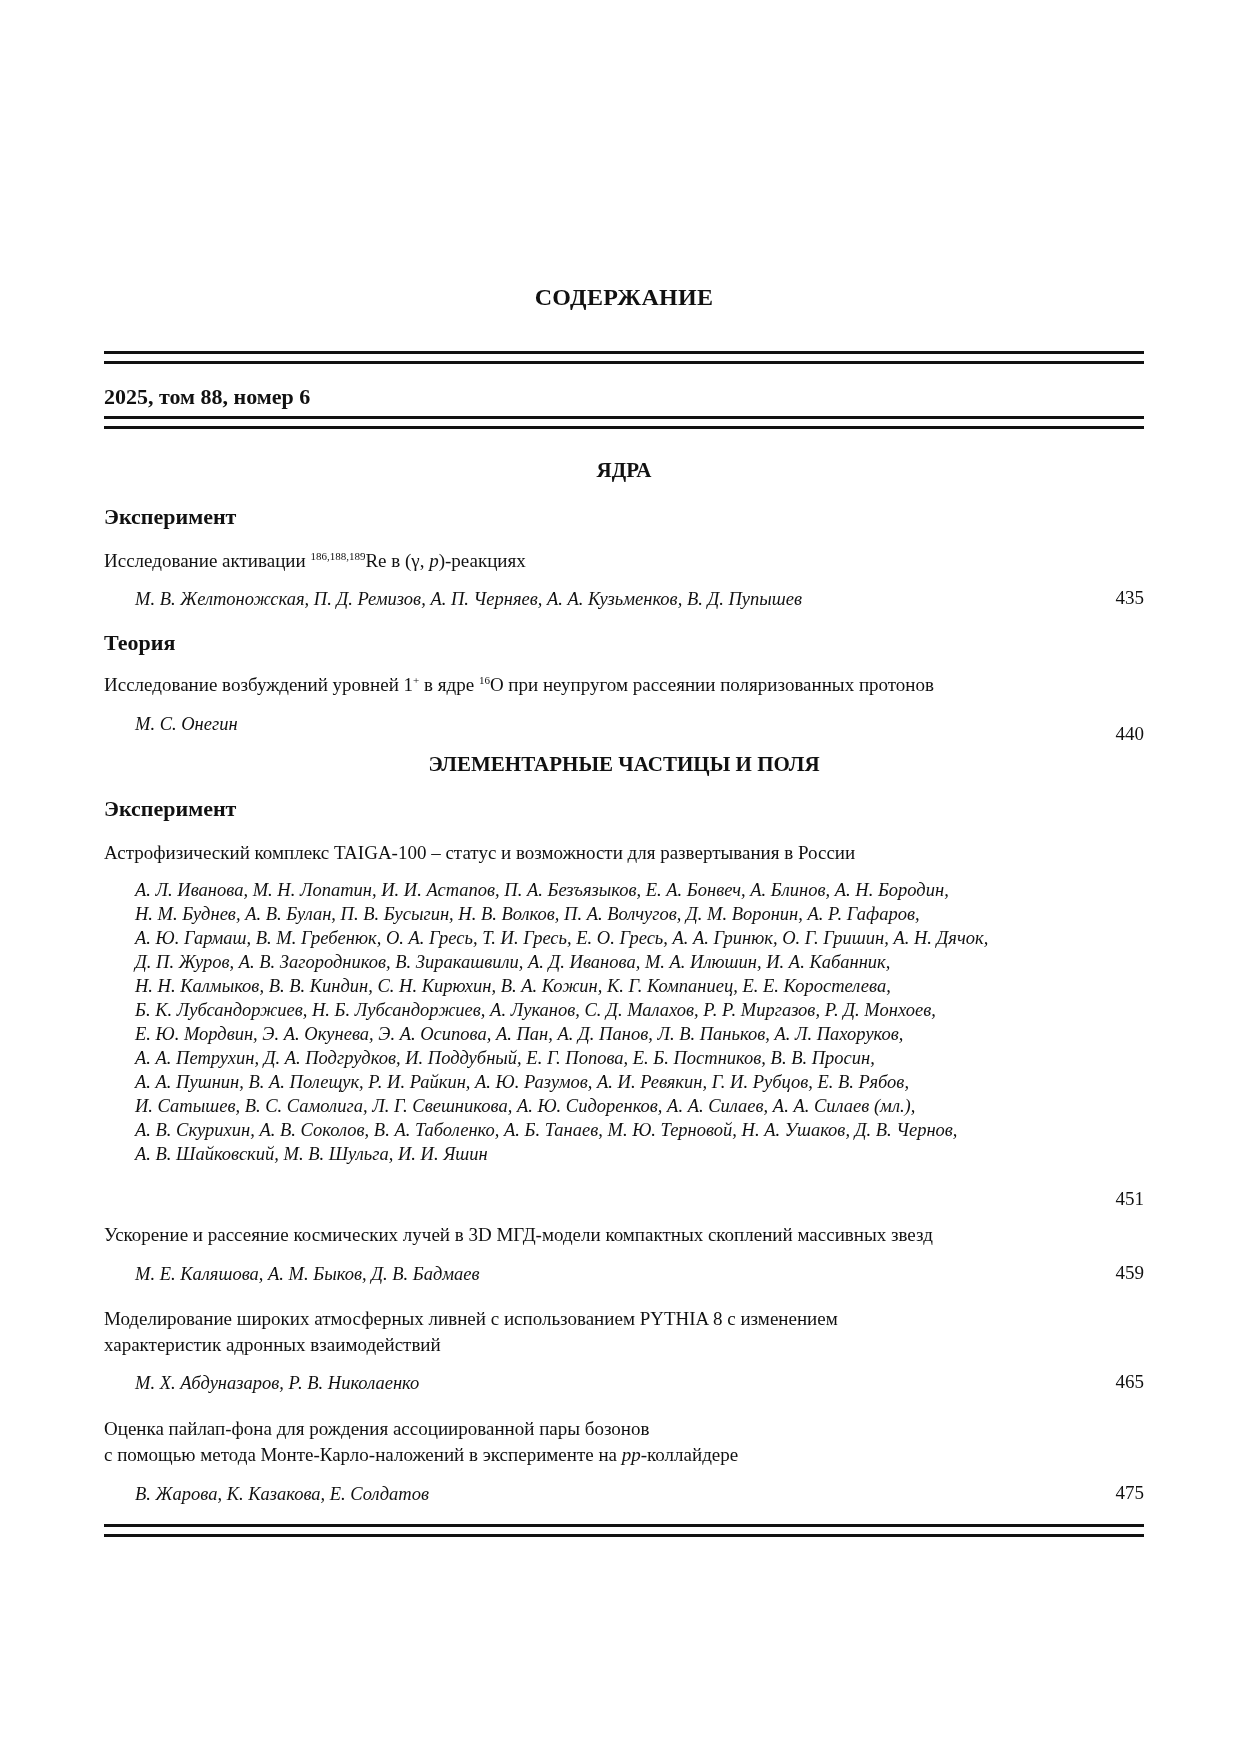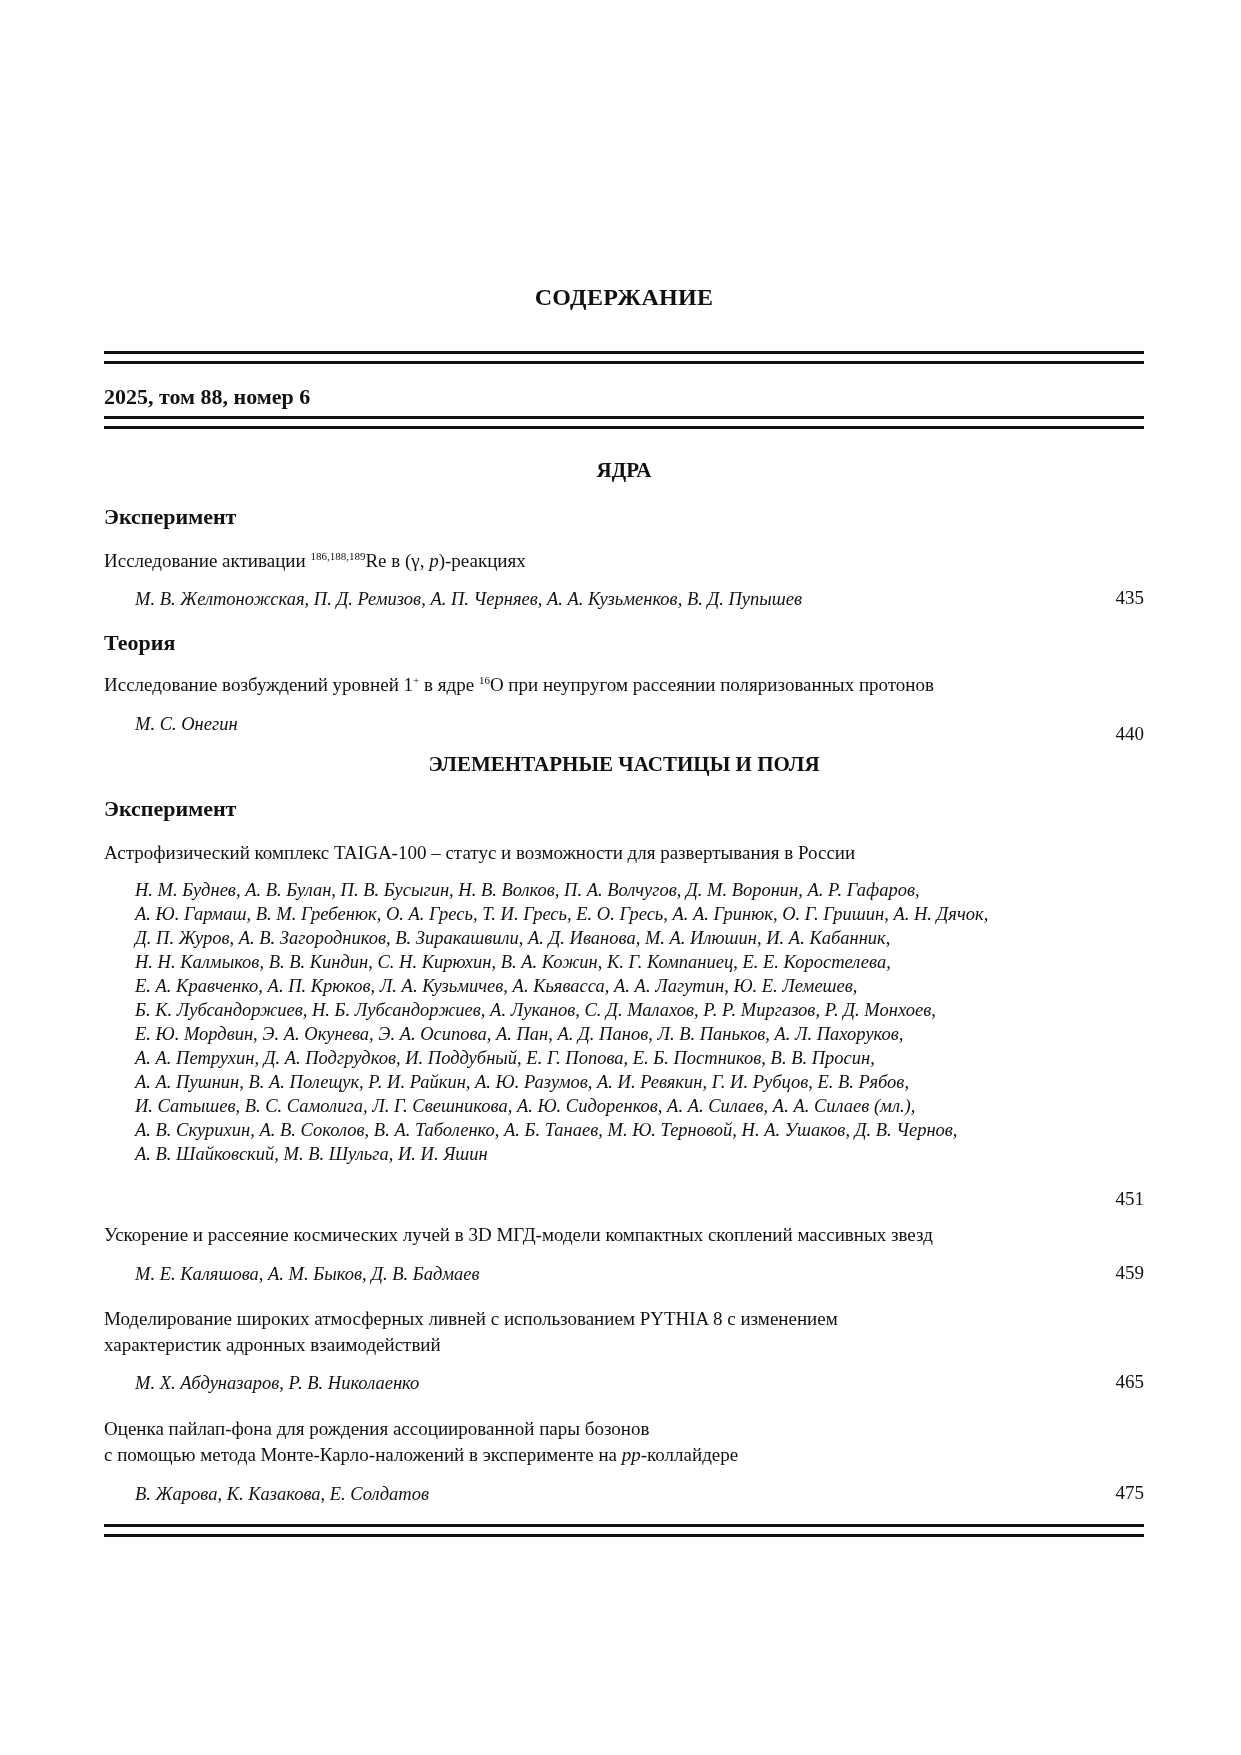--- a/index.html
+++ b/index.html
@@ -61,25 +61,25 @@
   </div>
   <div class="authors" style="top:712px;">М. С. Онегин</div>
   <div class="page-num" style="top:712px;margin-top:11px;">440</div>
 
   <div class="section-head" style="top:752px;">ЭЛЕМЕНТАРНЫЕ ЧАСТИЦЫ И ПОЛЯ</div>
 
   <div class="subsection" style="top:796px;">Эксперимент</div>
 
   <div class="art-title" style="top:840px;">Астрофизический комплекс TAIGA-100 – статус и возможности для развертывания в России</div>
   <div class="authors" style="top:878px;">
+    <span class="auth-line">А. Л. Иванова, М. Н. Лопатин, И. И. Астапов, П. А. Безъязыков, Е. А. Бонвеч, А. Блинов, А. Н. Бородин,</span>
     <span class="auth-line">Н. М. Буднев, А. В. Булан, П. В. Бусыгин, Н. В. Волков, П. А. Волчугов, Д. М. Воронин, А. Р. Гафаров,</span>
     <span class="auth-line">А. Ю. Гармаш, В. М. Гребенюк, О. А. Гресь, Т. И. Гресь, Е. О. Гресь, А. А. Гринюк, О. Г. Гришин, А. Н. Дячок,</span>
     <span class="auth-line">Д. П. Журов, А. В. Загородников, В. Зиракашвили, А. Д.  Иванова, М. А. Илюшин, И. А. Кабанник,</span>
     <span class="auth-line">Н. Н. Калмыков, В. В. Киндин, С. Н. Кирюхин, В. А. Кожин, К. Г. Компаниец, Е. Е. Коростелева,</span>
-    <span class="auth-line">Е. А. Кравченко, А. П. Крюков, Л. А. Кузьмичев, А. Кьявасса, А. А. Лагутин, Ю. Е.  Лемешев,</span>
     <span class="auth-line">Б. К. Лубсандоржиев, Н. Б. Лубсандоржиев, А. Луканов, С. Д. Малахов, Р. Р. Миргазов, Р. Д. Монхоев,</span>
     <span class="auth-line">Е. Ю. Мордвин, Э. А. Окунева, Э. А. Осипова, А. Пан, А. Д. Панов, Л. В. Паньков, А. Л. Пахоруков,</span>
     <span class="auth-line">А. А. Петрухин, Д. А. Подгрудков, И. Поддубный, Е. Г. Попова, Е. Б. Постников, В. В. Просин,</span>
     <span class="auth-line">А. А. Пушнин, В. А. Полещук, Р. И. Райкин, А. Ю. Разумов, А. И. Ревякин, Г. И. Рубцов, Е. В. Рябов,</span>
     <span class="auth-line">И. Сатышев, В. С. Самолига, Л. Г. Свешникова, А. Ю. Сидоренков, А. А. Силаев, А. А. Силаев (мл.),</span>
     <span class="auth-line">А. В. Скурихин, А. В. Соколов, В. А. Таболенко, А. Б. Танаев, М. Ю. Терновой, Н. А. Ушаков, Д. В. Чернов,</span>
     <span class="auth-line">А. В. Шайковский, М. В. Шульга, И. И. Яшин</span>
   </div>
   <div class="page-num" style="top:1180px;margin-top:8px;">451</div>
 

